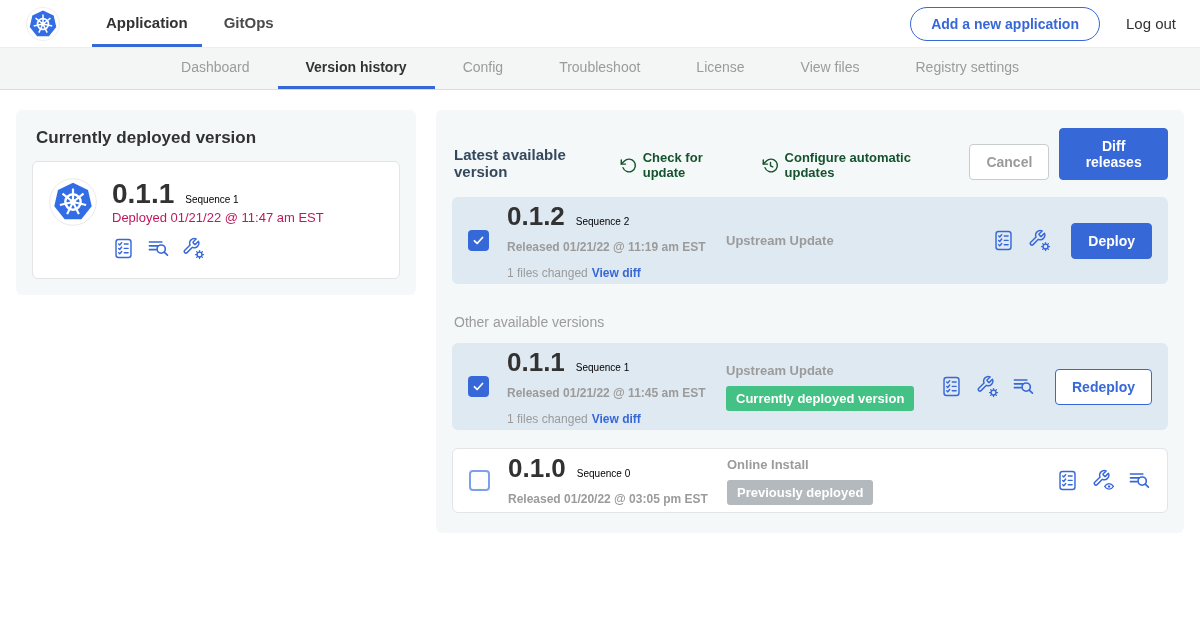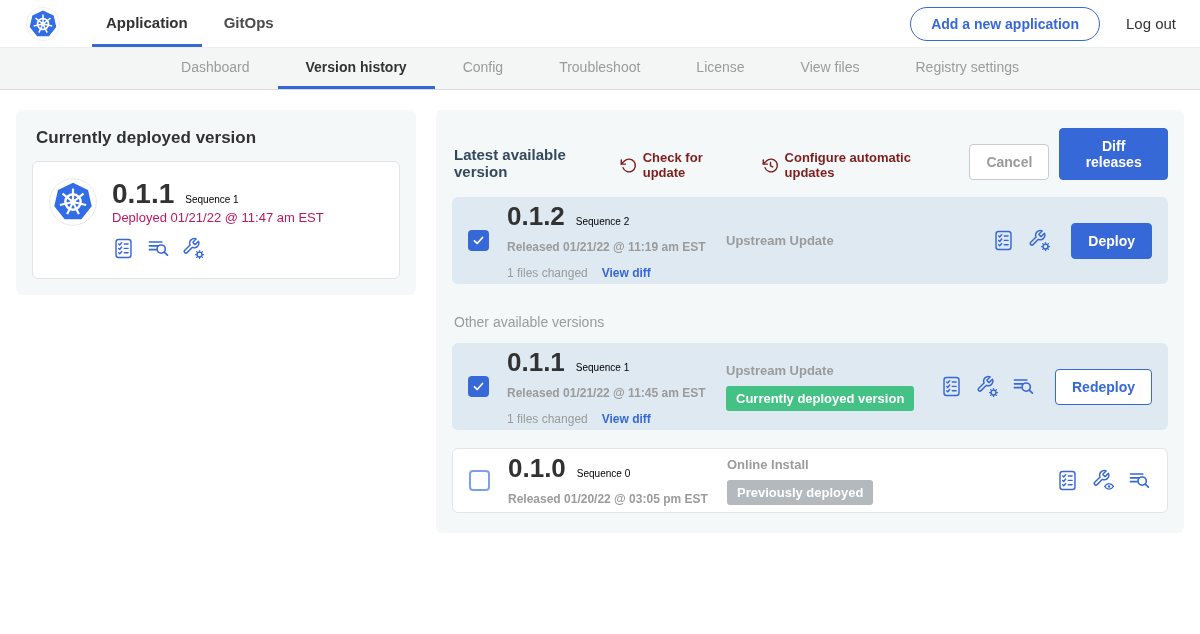--- a/index.html
+++ b/index.html
@@ -44,21 +44,21 @@
   .version-big { font-size:28px; font-weight:700; color:#323232; }
   .seq { font-size:10px; color:#000000; }
   .deployed-ts { font-size:13px; color:#be185d; }
   .icon-row { display:flex; gap:12px; margin-top:12px; }
   .icon-btn { cursor:pointer; line-height:0; }
   .icon-btn svg { width:23px; height:23px; color:#3768d8; }
 
   
   .latest-header { display:flex; align-items:flex-end; margin-bottom:17px; }
   .latest-title { font-size:15px; font-weight:700; color:#34495e; margin:0 14px 0 2px; }
-  .header-link { display:flex; align-items:center; gap:6px; color:#7f1d1d;
+  .header-link { display:flex; align-items:center; gap:6px; color:#14532d;
                  font-size:13px; font-weight:700; margin-right:26px; cursor:pointer; }
   .header-link svg { width:17px; height:17px; flex:0 0 17px; }
   .spacer { flex:1; }
   .btn { border-radius:4px; font-size:14px; font-weight:700; padding:9px 16px;
          font-family:inherit; cursor:pointer; }
   .btn-cancel { background:#fff; border:1px solid #c8cdd0; color:#9b9b9b; margin-right:10px; }
   .btn-primary { background:#3768d8; border:1px solid #3768d8; color:#fff; }
   .btn-secondary { background:#fff; border:1px solid #3768d8; color:#3768d8; }
 
   .version-row { border-radius:6px; padding:4px 16px; display:flex; align-items:center; }
@@ -68,21 +68,21 @@
 
   .checkbox { width:21px; height:21px; border-radius:4px; flex:0 0 21px;
               margin-right:18px; cursor:pointer; }
   .checkbox.checked { background:#3768d8; display:flex; align-items:center; justify-content:center; }
   .checkbox.unchecked { background:#fff; border:2px solid #7da1e8; }
   .checkbox svg { width:13px; height:13px; }
 
   .v-info { width:205px; flex:0 0 205px; }
   .v-num { font-size:26px; font-weight:700; color:#323232; }
   .v-released { font-size:12px; font-weight:700; color:#9b9b9b; margin-top:6px; line-height:1.5; }
-  .v-files { font-size:12px; color:#9b9b9b; margin-top:10px; display:flex; gap:14px; align-items:baseline; }
+  .v-files { font-size:12px; color:#9b9b9b; margin-top:10px; display:flex; gap:4px; align-items:baseline; }
   .view-diff { color:#3768d8; font-weight:700; cursor:pointer; }
 
   .v-mid { flex:1; padding-left:14px; }
   .v-source { font-size:13px; font-weight:700; color:#9b9b9b; }
   .badge { display:inline-block; margin-top:8px; padding:5px 10px; border-radius:3px;
            color:#fff; font-size:13px; font-weight:700; }
   .badge-green { background:#44c185; }
   .badge-gray  { background:#b3b9bc; }
 
   .v-actions { display:flex; align-items:center; gap:13px; }

